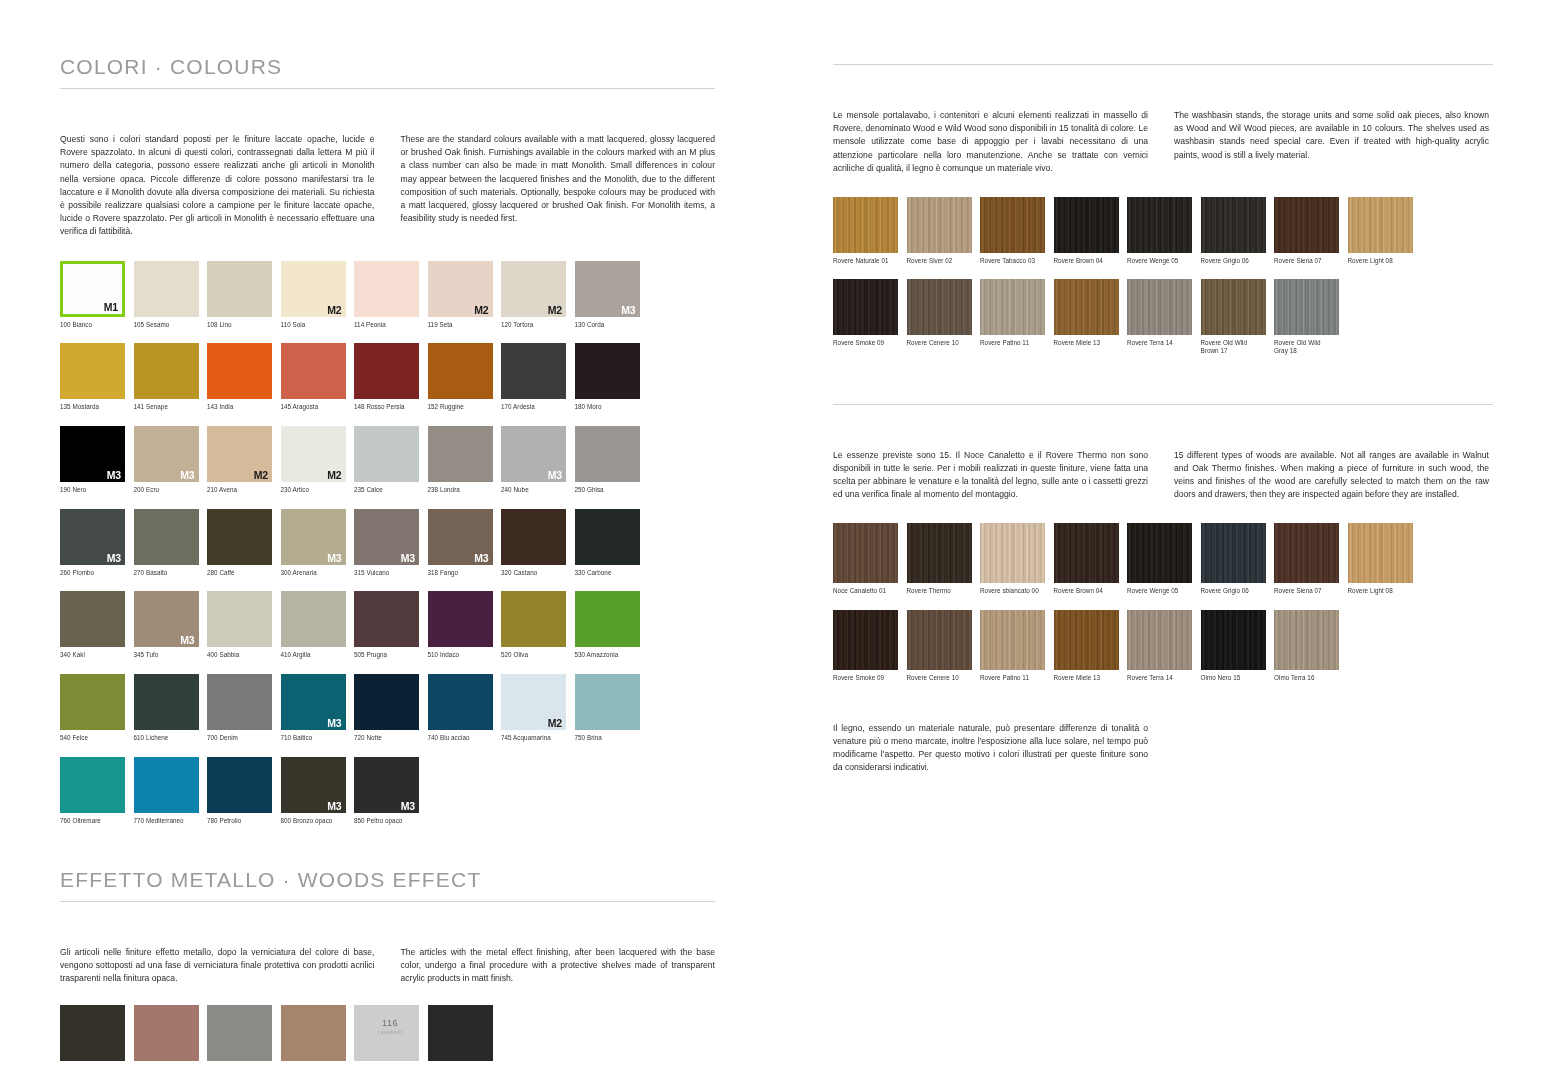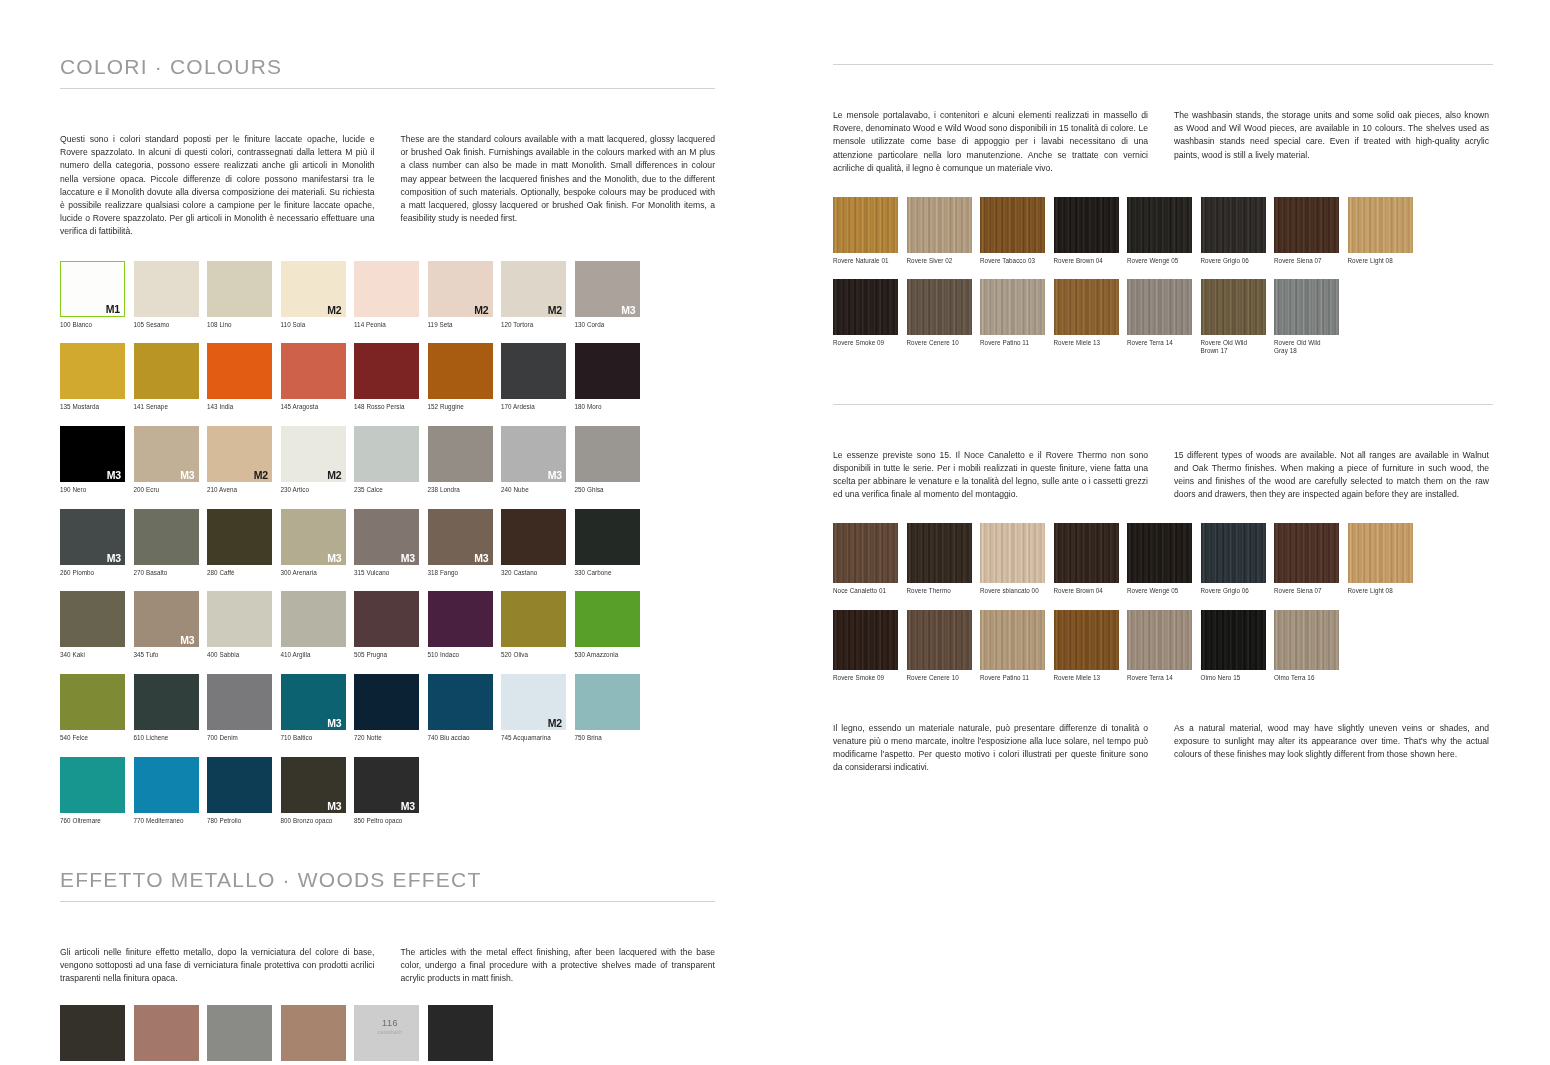--- a/index.html
+++ b/index.html
@@ -30,21 +30,21 @@
     text-align: justify; margin: 0;
   }
   .copy .col.en p { text-align: justify; }
 
   
   .grid { display: flex; flex-wrap: wrap; }
   .sw { position: relative; }
   .sw .chip {
     position: relative; overflow: hidden;
   }
-  .sw .chip.bordered { border: 1px solid #84cc16; text-align: right; }
+  .sw .chip.bordered { border: 3px solid #84cc16; text-align: right; }
   .sw .mcode {
     position: absolute; right: 4px; bottom: 1px;
     font-size: 10.5px; font-weight: 700; line-height: 12px;
     letter-spacing: -0.2px;
   }
   .sw .lbl {
     font-size: 6.3px; color: #333; line-height: 8.2px;
     margin-top: 4px; letter-spacing: 0.05px; white-space: pre-line;
   }
 
@@ -566,23 +566,19 @@
               <div class="lbl">Olmo Terra 16</div>
             </div>
           </div>
       </div>
 
       <div class="note">
         <div class="col it">
           <p>Il legno, essendo un materiale naturale, può presentare differenze di tonalità o venature più o meno marcate, inoltre l'esposizione alla luce solare, nel tempo può modificarne l'aspetto.
 Per questo motivo i colori illustrati per queste finiture sono da considerarsi indicativi.</p>
         </div>
-        <div class="col en">
-          <p>As a natural material, wood may have slightly uneven veins or shades, and exposure to sunlight may alter its appearance over time.
-That's why the actual colours of these finishes may look slightly different from those shown here.</p>
-        </div>
       </div>
 
     </div>
 
   </div>
 
 </div>
 
 </body></html>

